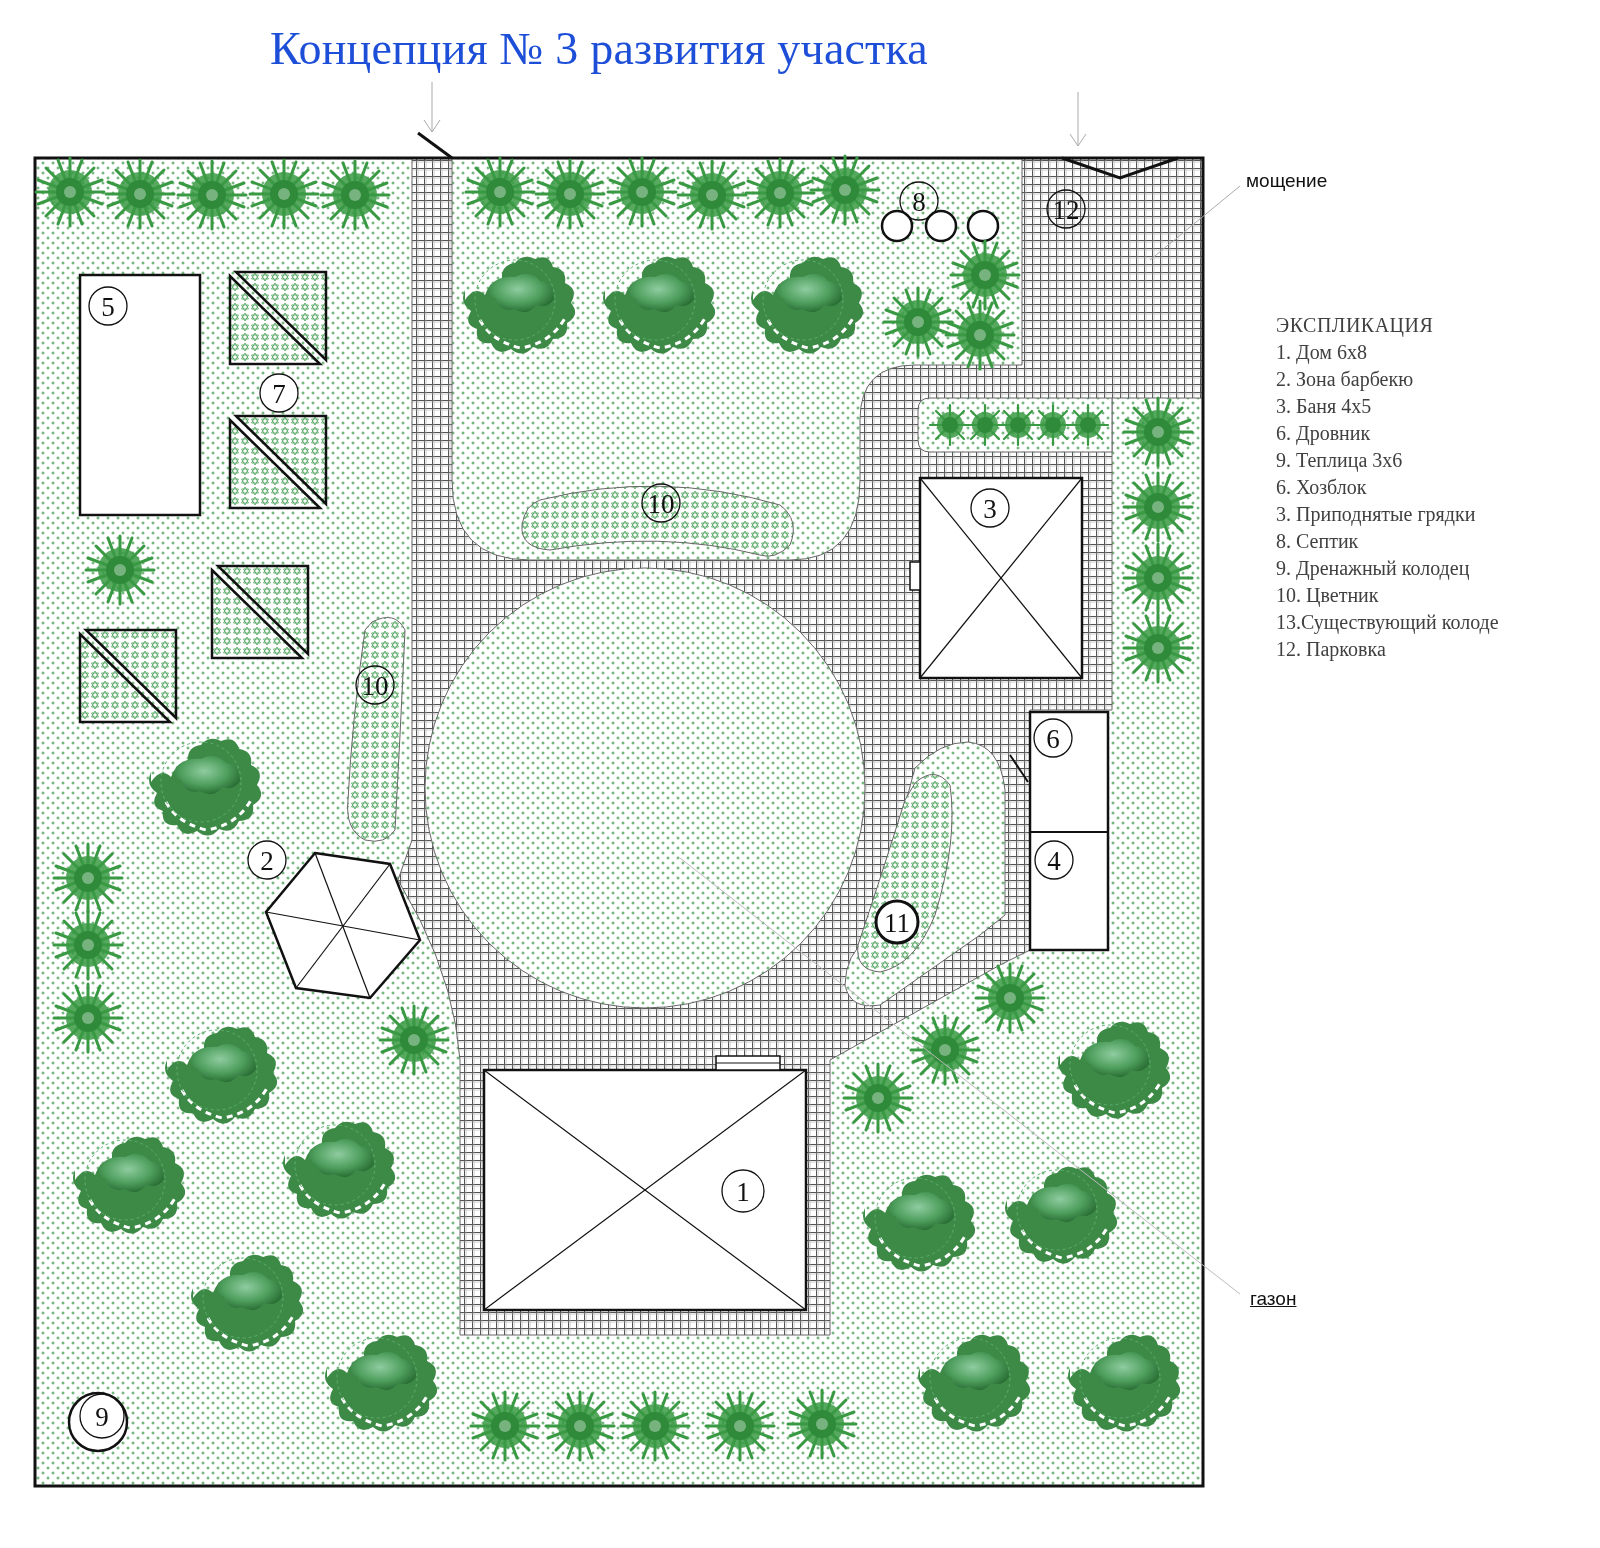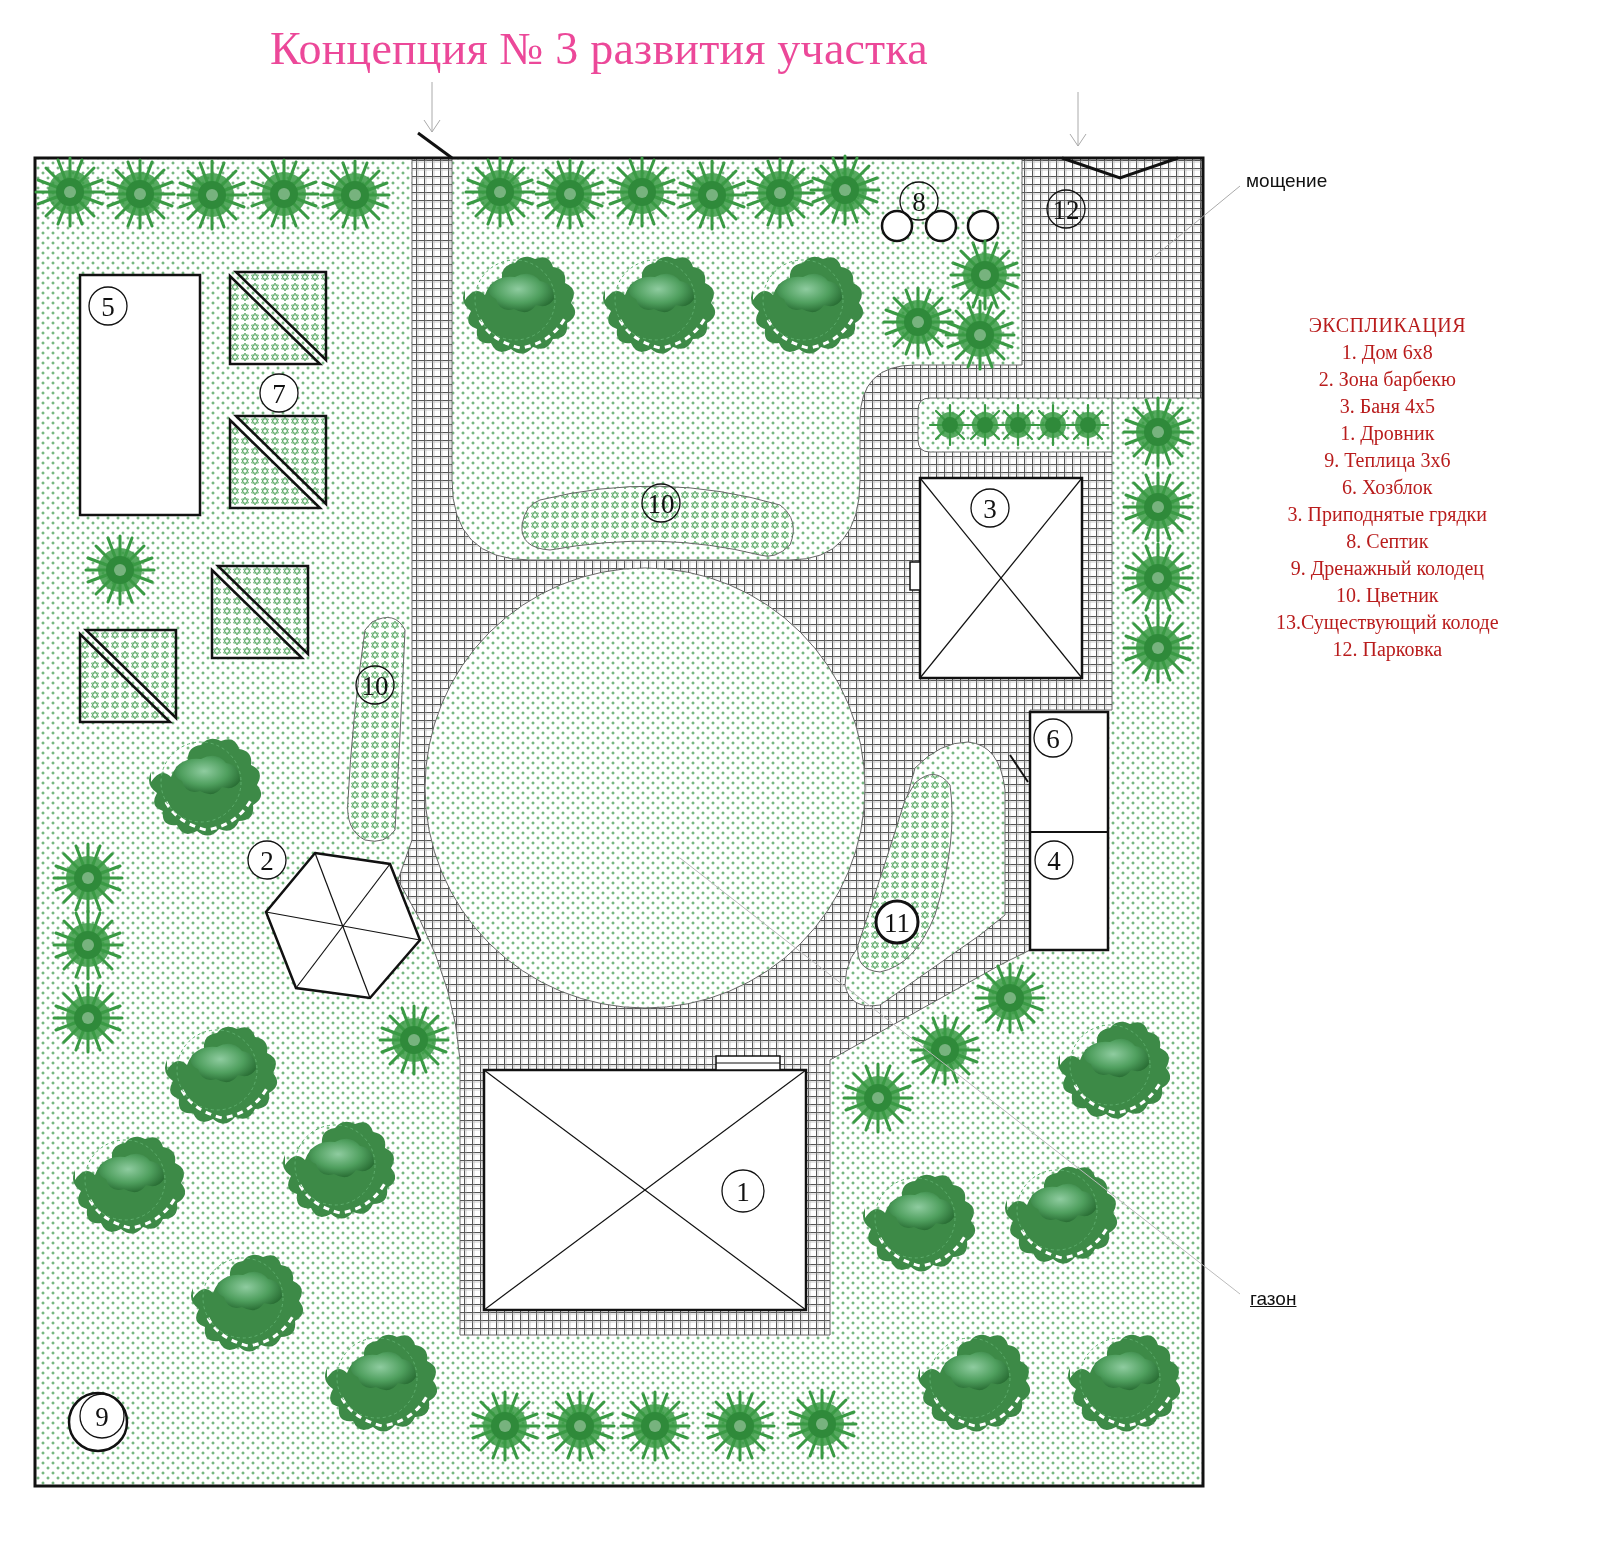--- a/index.html
+++ b/index.html
@@ -1,19 +1,19 @@
 <!DOCTYPE html>
 <html><head>
 <meta charset="utf-8">
 <style>
   html, body { margin:0; padding:0; background:#ffffff; }
   body { width:1600px; height:1548px; position:relative; overflow:hidden; font-family:"Liberation Serif", serif; }
-  .title { position:absolute; left:270px; top:22px; font-size:46px; color:#ec4899; white-space:nowrap; letter-spacing:0.2px; }
+  .title { position:absolute; left:270px; top:22px; font-size:46px; color:#1d4ed8; white-space:nowrap; letter-spacing:0.2px; }
   .callout { position:absolute; font-family:"Liberation Sans", sans-serif; font-size:19px; color:#111; white-space:nowrap; }
-  .legend { position:absolute; left:1276px; top:312px; font-size:20px; line-height:27px; color:#b91c1c; white-space:nowrap;text-align:center; }
+  .legend { position:absolute; left:1276px; top:312px; font-size:20px; line-height:27px; color:#404040; white-space:nowrap; }
   .legend .lh { font-size:20px; letter-spacing:0.5px; }
   svg.plan { position:absolute; left:0; top:0; }
   svg text { font-family:"Liberation Serif", serif; }
 </style>
 </head>
 <body>
 
 <div class="title">Концепция № 3 развития участка</div>
 
 <svg class="plan" width="1600" height="1548" viewBox="0 0 1600 1548">
@@ -233,21 +233,21 @@
 </svg>
 
 <div class="callout" style="left:1246px; top:170px;text-align:right;">мощение</div>
 <div class="callout" style="left:1250px; top:1288px;text-decoration:underline;">газон</div>
 
 <div class="legend">
   <div class="lh">ЭКСПЛИКАЦИЯ</div>
   <div>1. Дом 6х8</div>
   <div>2. Зона барбекю</div>
   <div>3. Баня 4х5</div>
-  <div>1. Дровник</div>
+  <div>6. Дровник</div>
   <div>9. Теплица 3х6</div>
   <div>6. Хозблок</div>
   <div>3. Приподнятые грядки</div>
   <div>8. Септик</div>
   <div>9. Дренажный колодец</div>
   <div>10. Цветник</div>
   <div>13.Существующий колоде</div>
   <div>12. Парковка</div>
 </div>
 

